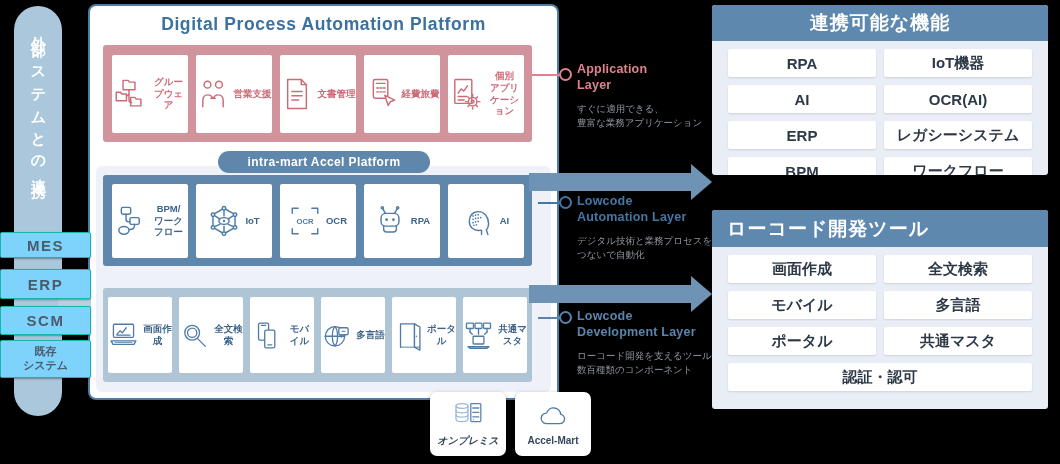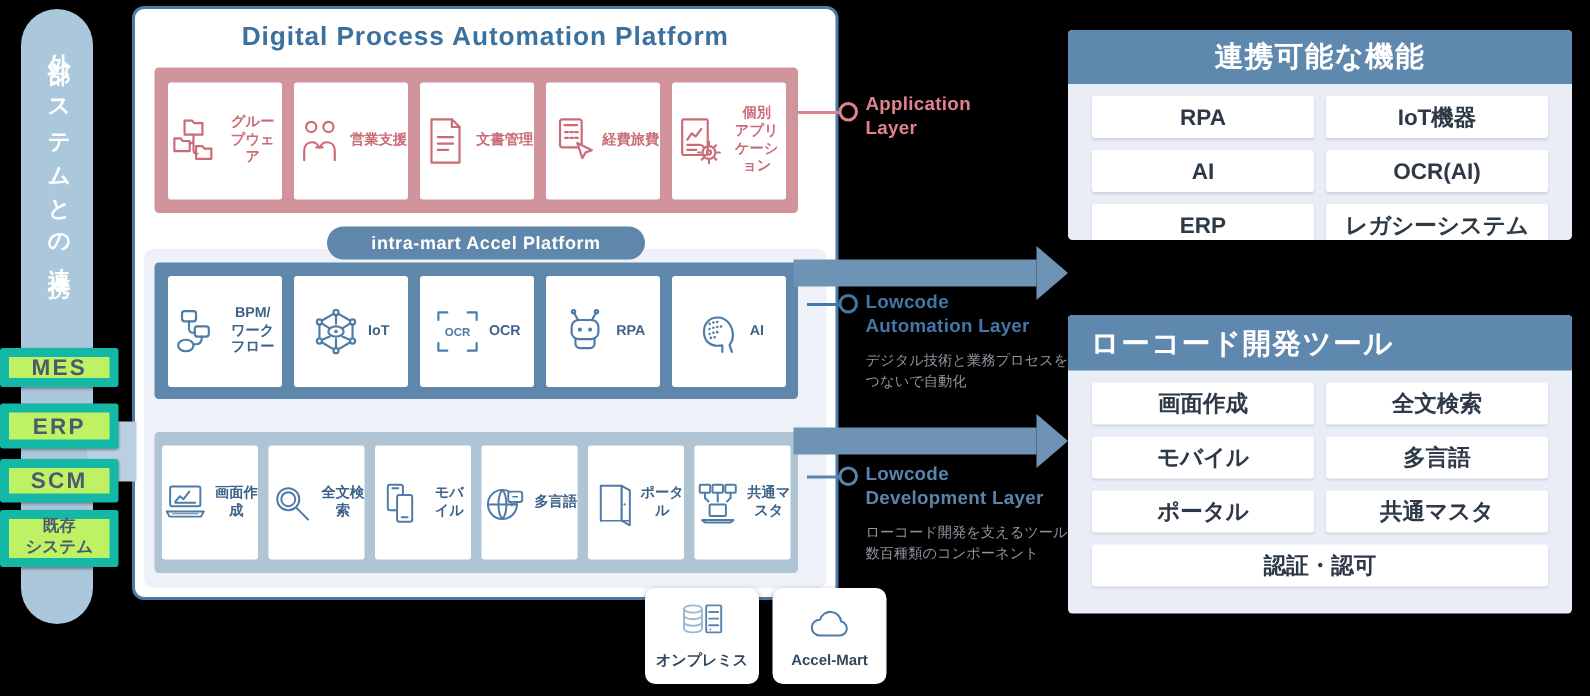--- a/index.html
+++ b/index.html
@@ -6,21 +6,21 @@
   body{font-family:"Liberation Sans","DejaVu Sans",sans-serif;}
   .stage{position:relative;width:1060px;height:464px;background:var(--background,#000);overflow:hidden;}
   .preline{white-space:pre-line;}
 
   
   .side-bar{position:absolute;left:14px;top:6px;width:48px;height:410px;border-radius:24px;
     background:var(--sidebar-blue);display:flex;justify-content:center;padding-top:18px;box-sizing:border-box;}
   .side-bar-text{writing-mode:vertical-rl;text-orientation:upright;color:#fff;font-weight:bold;
     font-size:15px;letter-spacing:5px;}
   .side-connector{position:absolute;left:58px;top:281px;width:33px;height:40px;background:#bad0e2;z-index:1;}
-  .sys-box{position:absolute;left:0;width:79px;background:#bef264;border:6px solid #14b8a6;border-radius:2px;
+  .sys-box{position:absolute;left:0;width:91px;background:#7dd3fc;border:1px solid #14b8a6;border-radius:2px;
     display:flex;align-items:center;justify-content:center;font-weight:bold;color:#4b5b6b;z-index:2;
     box-sizing:border-box;box-shadow:0 1px 2px rgba(0,0,0,.35);text-align:center;white-space:pre-line;}
   .sys-0{top:232px;height:26px;font-size:15px;letter-spacing:1.5px;}
   .sys-1{top:269px;height:30px;font-size:15px;letter-spacing:1.5px;}
   .sys-2{top:306px;height:29px;font-size:15px;letter-spacing:1.5px;}
   .sys-3{top:340px;height:38px;font-size:11px;line-height:1.25;}
 
   
   .main-panel{position:absolute;left:88px;top:4px;width:471px;height:396px;background:#fff;
     border:2px solid var(--panel-border);border-radius:8px;box-sizing:border-box;}
@@ -65,35 +65,35 @@
   .lead-ring-2{left:559px;top:311px;}
   .anno{position:absolute;left:577px;width:170px;}
   .anno-0{top:61px;}
   .anno-1{top:193px;}
   .anno-2{top:308px;}
   .anno-title{font-size:12.5px;font-weight:bold;line-height:1.3;letter-spacing:.2px;color:var(--anno-color);}
   .anno-desc{margin-top:8px;font-size:9.5px;line-height:1.55;color:var(--desc-gray);}
 
   
   .rpanel{position:absolute;left:712px;width:336px;background:var(--panel-body);border-radius:3px;overflow:hidden;}
-  .rpanel-0{top:20px;height:140px;text-align:right;}
+  .rpanel-0{top:5px;height:170px;text-align:right;}
   .rpanel-1{top:210px;height:199px;}
   .rp-header{height:36px;background:var(--header-blue);color:#fff;font-size:19px;font-weight:bold;
     display:flex;align-items:center;justify-content:center;letter-spacing:1px;}
   .rpanel-1 .rp-header{height:37px;justify-content:flex-start;padding-left:15px;}
   .rp-body{padding:8px 16px 0;}
   .rp-row{display:flex;gap:8px;margin-bottom:8px;}
   .rp-item{flex:1;height:28px;background:#fff;border-radius:2px;display:flex;align-items:center;
     justify-content:center;font-size:15px;font-weight:bold;color:var(--item-text);box-shadow:0 1px 2px rgba(0,0,0,.12);}
 
   
   .bottom-card{position:absolute;top:392px;width:76px;height:64px;background:#fff;border-radius:7px;
     display:flex;flex-direction:column;align-items:center;justify-content:center;gap:3px;z-index:4;
     box-shadow:0 2px 4px rgba(0,0,0,.5);color:var(--icon-blue);}
-  .bc-0{left:430px;}
+  .bc-0{left:430px;font-style:italic;}
   .bc-1{left:515px;}
   .bottom-card svg{display:block;width:32px;height:32px;}
   .bottom-card .card-label{font-size:10px;color:#33475c;white-space:nowrap;}
 </style>
 </head>
 <body>
 
 <div class="stage">
 
   <div class="side-connector"></div>
@@ -328,20 +328,22 @@
   <div class="big-arrow big-arrow-1">
     <div class="stem"></div>
     <div class="head"></div>
   </div>
 
   <div class="lead-line lead-line-0" style="background: rgb(224, 130, 142);"></div>
   <div class="lead-ring lead-ring-0" style="border-color: rgb(224, 130, 142);"></div>
   <div class="anno anno-0" style="--anno-color: #e0828e;">
     <div class="anno-title preline">Application
 Layer</div>
+    <div class="anno-desc preline">すぐに適用できる、
+豊富な業務アプリケーション</div>
   </div>
 
   <div class="lead-line lead-line-1" style="background: rgb(67, 119, 165);"></div>
   <div class="lead-ring lead-ring-1" style="border-color: rgb(67, 119, 165);"></div>
   <div class="anno anno-1" style="--anno-color: #4377a5;">
     <div class="anno-title preline">Lowcode
 Automation Layer</div>
     <div class="anno-desc preline">デジタル技術と業務プロセスを
 つないで自動化</div>
   </div>

